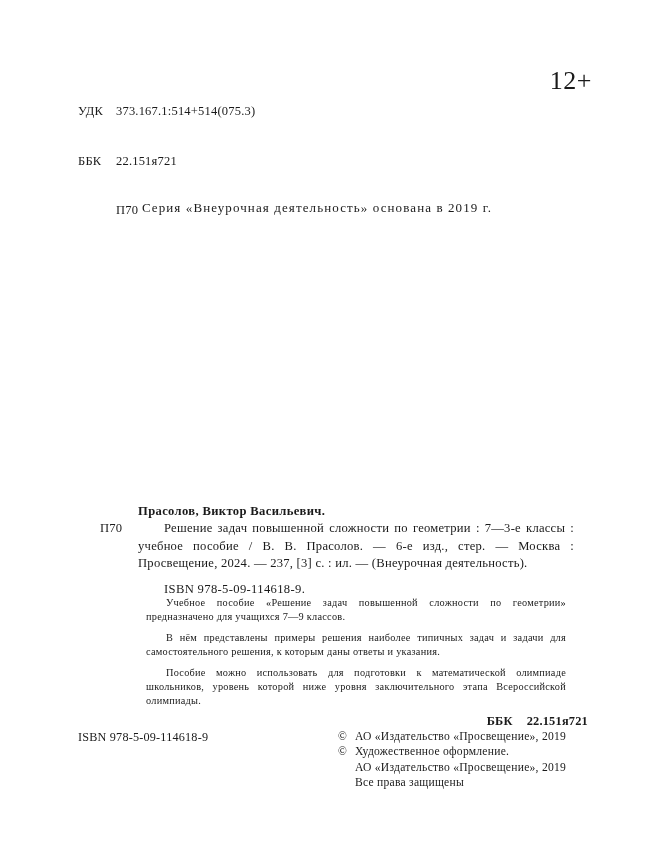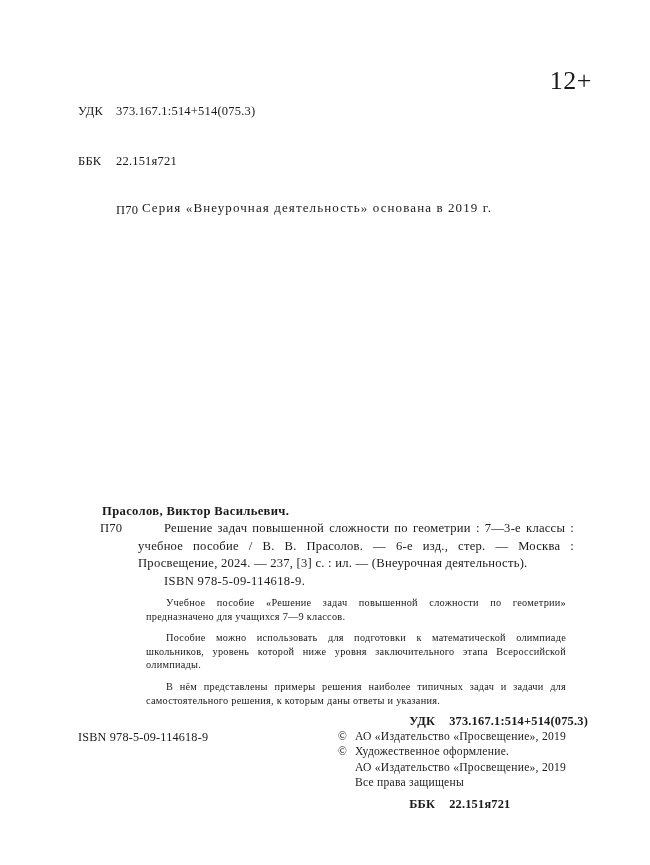--- a/index.html
+++ b/index.html
@@ -64,21 +64,21 @@
   .card {
     position: absolute;
     left: 78px;
     top: 503px;
     width: 496px;
     font-size: 12.6px;
     line-height: 17.4px;
   }
   .card .author {
     font-weight: bold;
-    margin-left: 24px;
+    margin-left: 60px;
     letter-spacing: 0.35px;
   }
   .card .desc-wrap {
     position: relative;
     margin-top: 0;
   }
   .card .pmark {
     position: absolute;
     left: 22px;
     top: 0;
@@ -87,21 +87,21 @@
   .card .desc {
     margin-left: 60px;
     text-indent: 26px;
     text-align: justify;
     letter-spacing: 0.25px;
   }
   .card .isbn {
     margin-left: 60px;
     text-indent: 26px;
     letter-spacing: 0.35px;
-    margin-top: 0;
+    margin-top: 8px;
   }
 
   
   .annotation {
     position: absolute;
     left: 138px;
     top: 588px;
     width: 436px;
     font-size: 10.3px;
     line-height: 13.6px;
@@ -185,28 +185,25 @@
     <div class="author">Прасолов, Виктор Васильевич.</div>
     <div class="desc-wrap">
       <span class="pmark">П70</span>
       <div class="desc">Решение задач повышенной сложности по геометрии : 7—3-е классы : учебное пособие / В. В. Прасолов. — 6-е изд., стер. — Москва : Просвещение, 2024. — 237, [3] с. : ил. — (Внеурочная деятельность).</div>
       <div class="isbn">ISBN 978-5-09-114618-9.</div>
     </div>
   </div>
 
   <div class="annotation">
     <p>Учебное пособие «Решение задач повышенной сложности по геометрии» предназначено для учащихся 7—9 классов.</p>
+    <p>В нём представлены примеры решения наиболее типичных задач и задачи для самостоятельного решения, к которым даны ответы и указания.</p>
     <p>Пособие можно использовать для подготовки к математической олимпиаде школьников, уровень которой ниже уровня заключительного этапа Всероссийской олимпиады.</p>
-    <p>В нём представлены примеры решения наиболее типичных задач и задачи для самостоятельного решения, к которым даны ответы и указания.</p>
   </div>
 
   <div class="bottom-class">
-    <div>
-      <span class="tag">УДК</span><span>373.167.1:514+514(075.3)</span>
-    </div>
     <div>
       <span class="tag">ББК</span><span>22.151я721</span>
     </div>
   </div>
 
   <div class="isbn-footer">ISBN 978-5-09-114618-9</div>
 
   <div class="copyright">
     <div class="crow">
       <span class="cmark">©</span>

